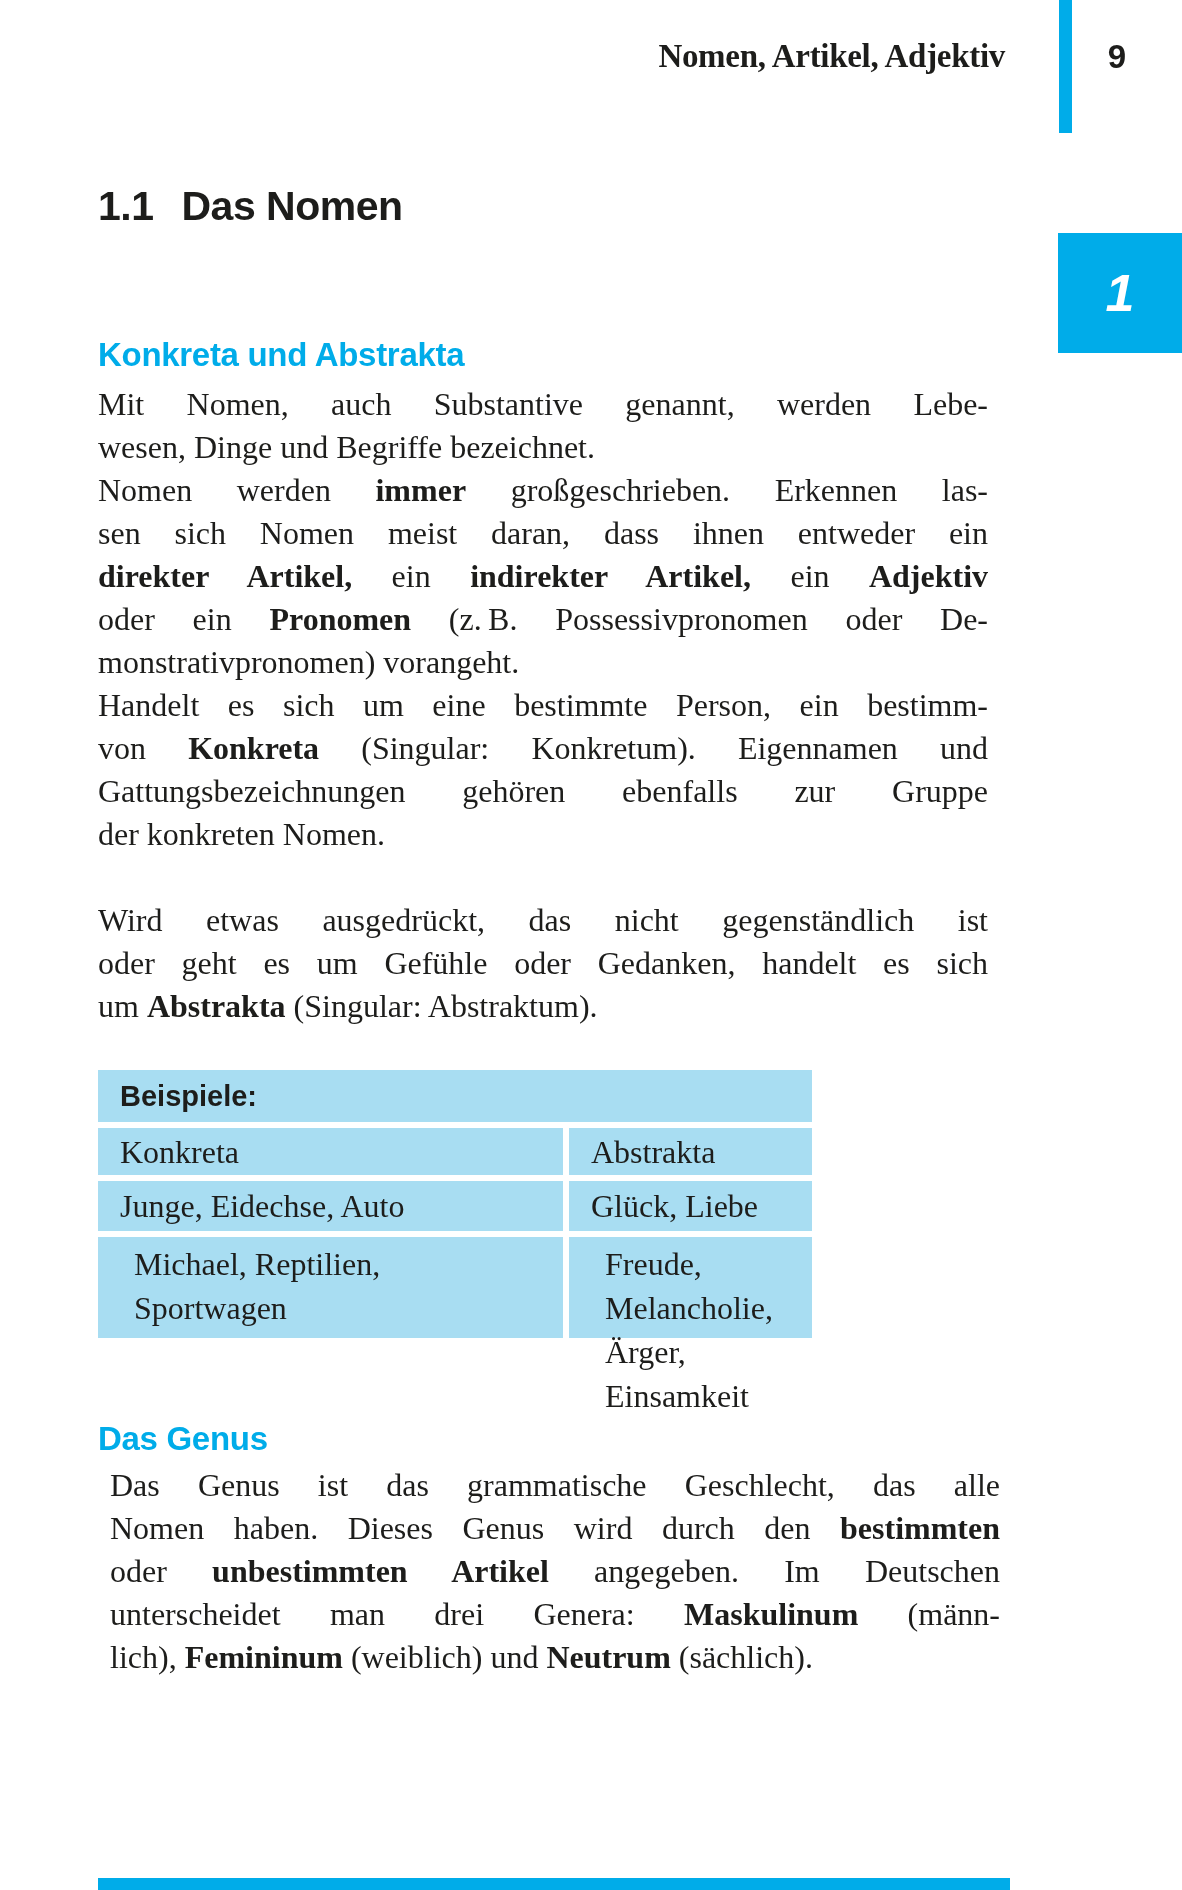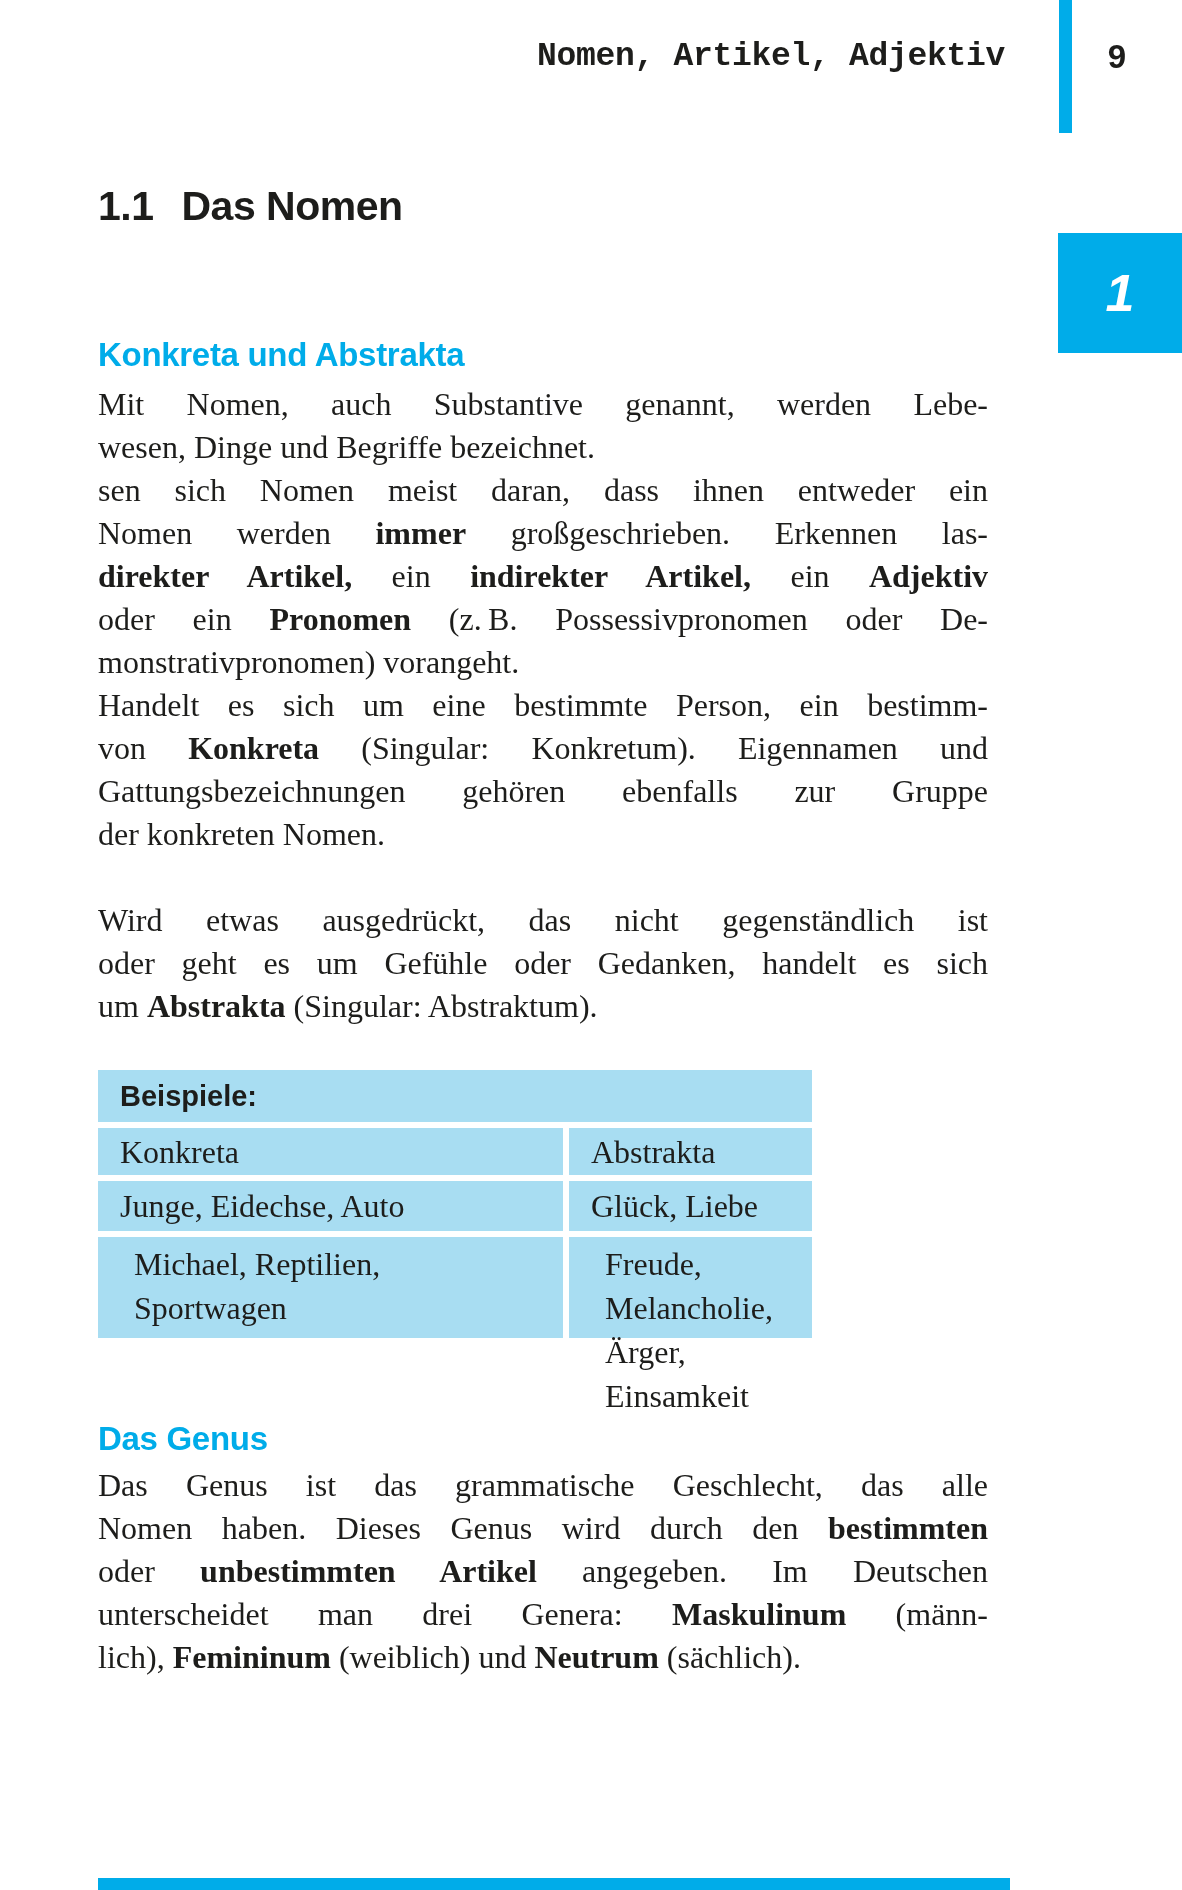--- a/index.html
+++ b/index.html
@@ -12,21 +12,21 @@
     position:relative;
     width:1182px;height:1890px;
     background:#ffffff;
     font-family:"Liberation Serif",serif;
     color:var(--ink);
     overflow:hidden;
   }
   
   .head-title{
     position:absolute;top:38px;right:177px;
-    font-family:Liberation Mono, monospace;
+    font-family:Liberation Serif, serif;
     font-weight:bold;font-size:33px;letter-spacing:-0.3px;
     white-space:nowrap;
   }
   .head-rule{
     position:absolute;left:1059px;top:0;
     width:13px;height:133px;background:var(--accent);
   }
   .head-page{
     position:absolute;left:1085px;top:38px;width:64px;
     text-align:center;
@@ -57,21 +57,21 @@
     color:var(--accent);
     white-space:nowrap;
   }
   #sub-konkreta{top:336px;}
   #sub-genus{top:1420px;}
   
   .para{
     position:absolute;left:98px;width:890px;
     font-size:32px;line-height:43px;
   }
-  #p1{top:383px;} #p2{top:469px;} #p3{top:684px;} #p4{top:899px;} #p5{top:1464px;}
+  #p1{top:383px;} #p2{top:469px;} #p3{top:684px;} #p4{top:899px;} #p5{top:1464px;margin-left:12px;}
   .tline{text-align:justify;text-align-last:justify;}
   .tline-last{text-align-last:left;}
   .b{font-weight:bold;}
   
   .extable{position:absolute;left:98px;top:1070px;width:714px;}
   .trow{display:flex;gap:6px;margin-bottom:6px;}
   .tcell{
     background:var(--cellbg);
     box-sizing:border-box;
     display:flex;flex-direction:column;justify-content:center;
@@ -111,22 +111,22 @@
     <span class="section-num">1.1</span><span>Das Nomen</span>
   </div>
 
   <div class="subhead" id="sub-konkreta">Konkreta und Abstrakta</div>
 
   <div class="para" id="p1">
       <div class="tline"><span>Mit Nomen, auch Substantive genannt, werden Lebe-</span></div>
       <div class="tline tline-last"><span>wesen, Dinge und Begriffe bezeichnet.</span></div>
     </div>
   <div class="para" id="p2">
+      <div class="tline"><span>Nomen werden </span><span class="b">immer</span><span> großgeschrieben. Erkennen las-</span></div>
       <div class="tline"><span>sen sich Nomen meist daran, dass ihnen entweder ein</span></div>
-      <div class="tline"><span>Nomen werden </span><span class="b">immer</span><span> großgeschrieben. Erkennen las-</span></div>
       <div class="tline"><span class="b">direkter Artikel,</span><span> ein </span><span class="b">indirekter Artikel,</span><span> ein </span><span class="b">Adjektiv</span></div>
       <div class="tline"><span>oder ein </span><span class="b">Pronomen</span><span> (z. B. Possessivpronomen oder De-</span></div>
       <div class="tline tline-last"><span>monstrativpronomen) vorangeht.</span></div>
     </div>
   <div class="para" id="p3">
       <div class="tline"><span>Handelt es sich um eine bestimmte Person, ein bestimm-</span></div>
       <div class="tline"><span>von </span><span class="b">Konkreta</span><span> (Singular: Konkretum). Eigennamen und</span></div>
       <div class="tline"><span>Gattungsbezeichnungen gehören ebenfalls zur Gruppe</span></div>
       <div class="tline tline-last"><span>der konkreten Nomen.</span></div>
     </div>

